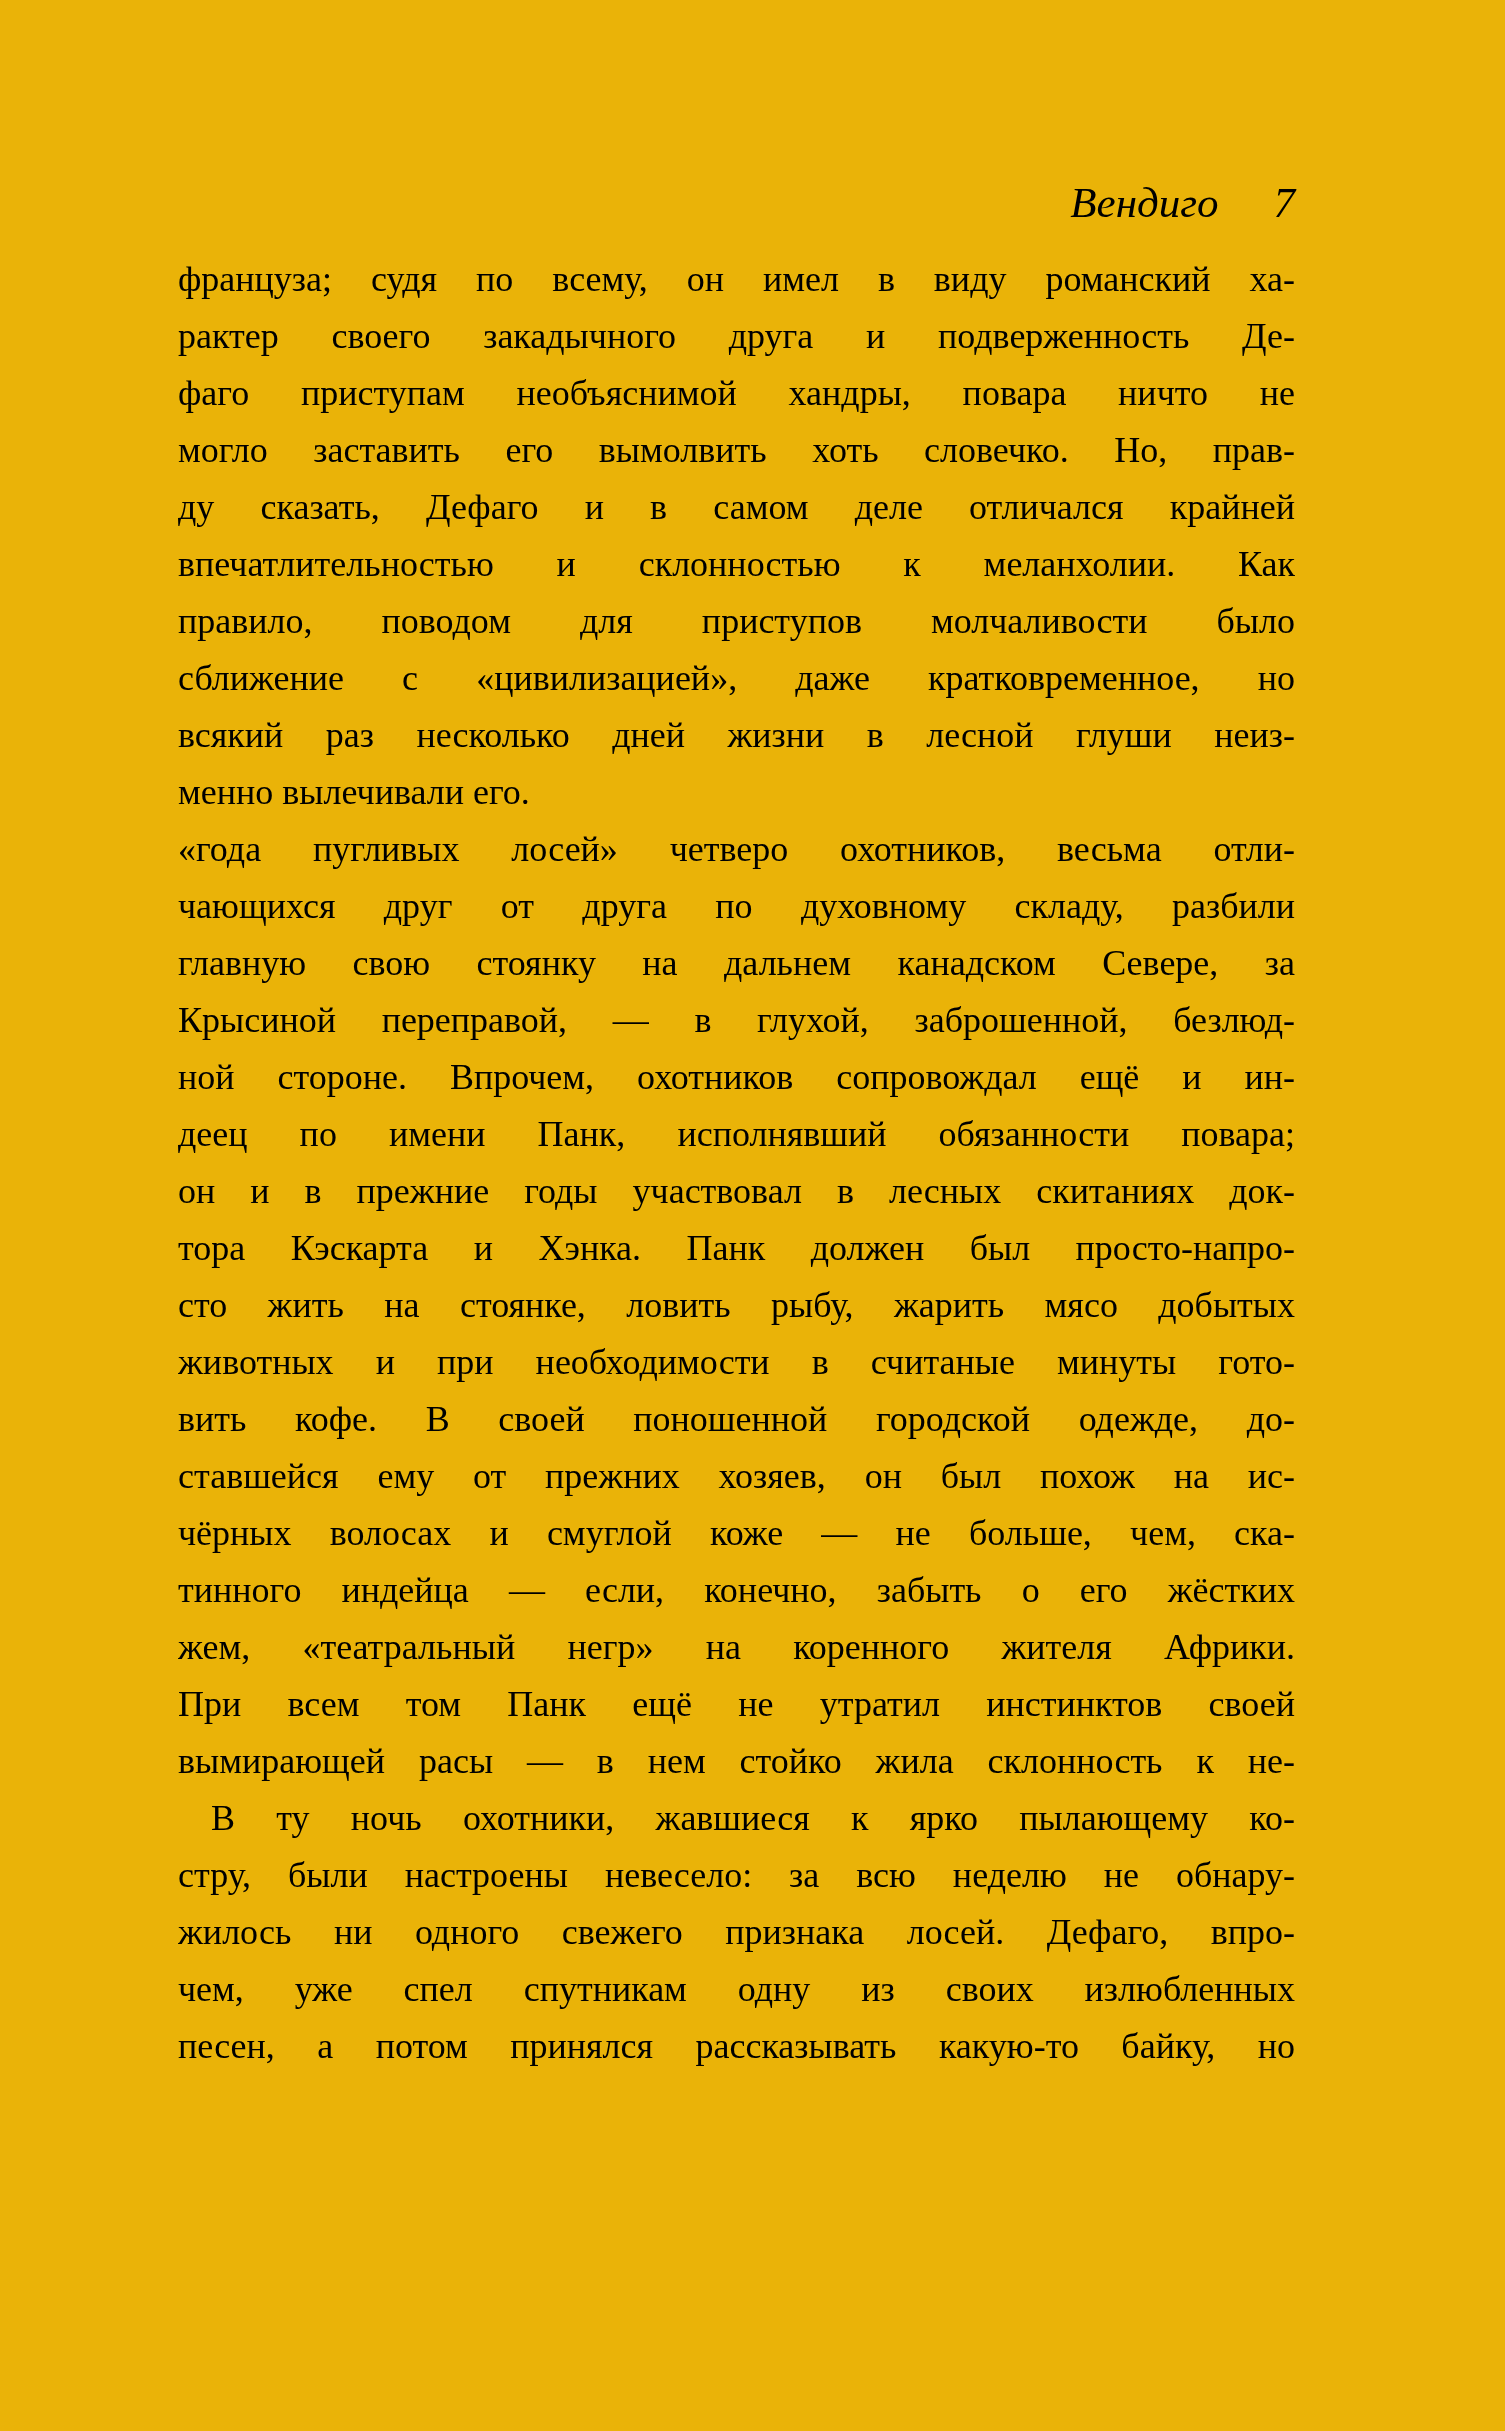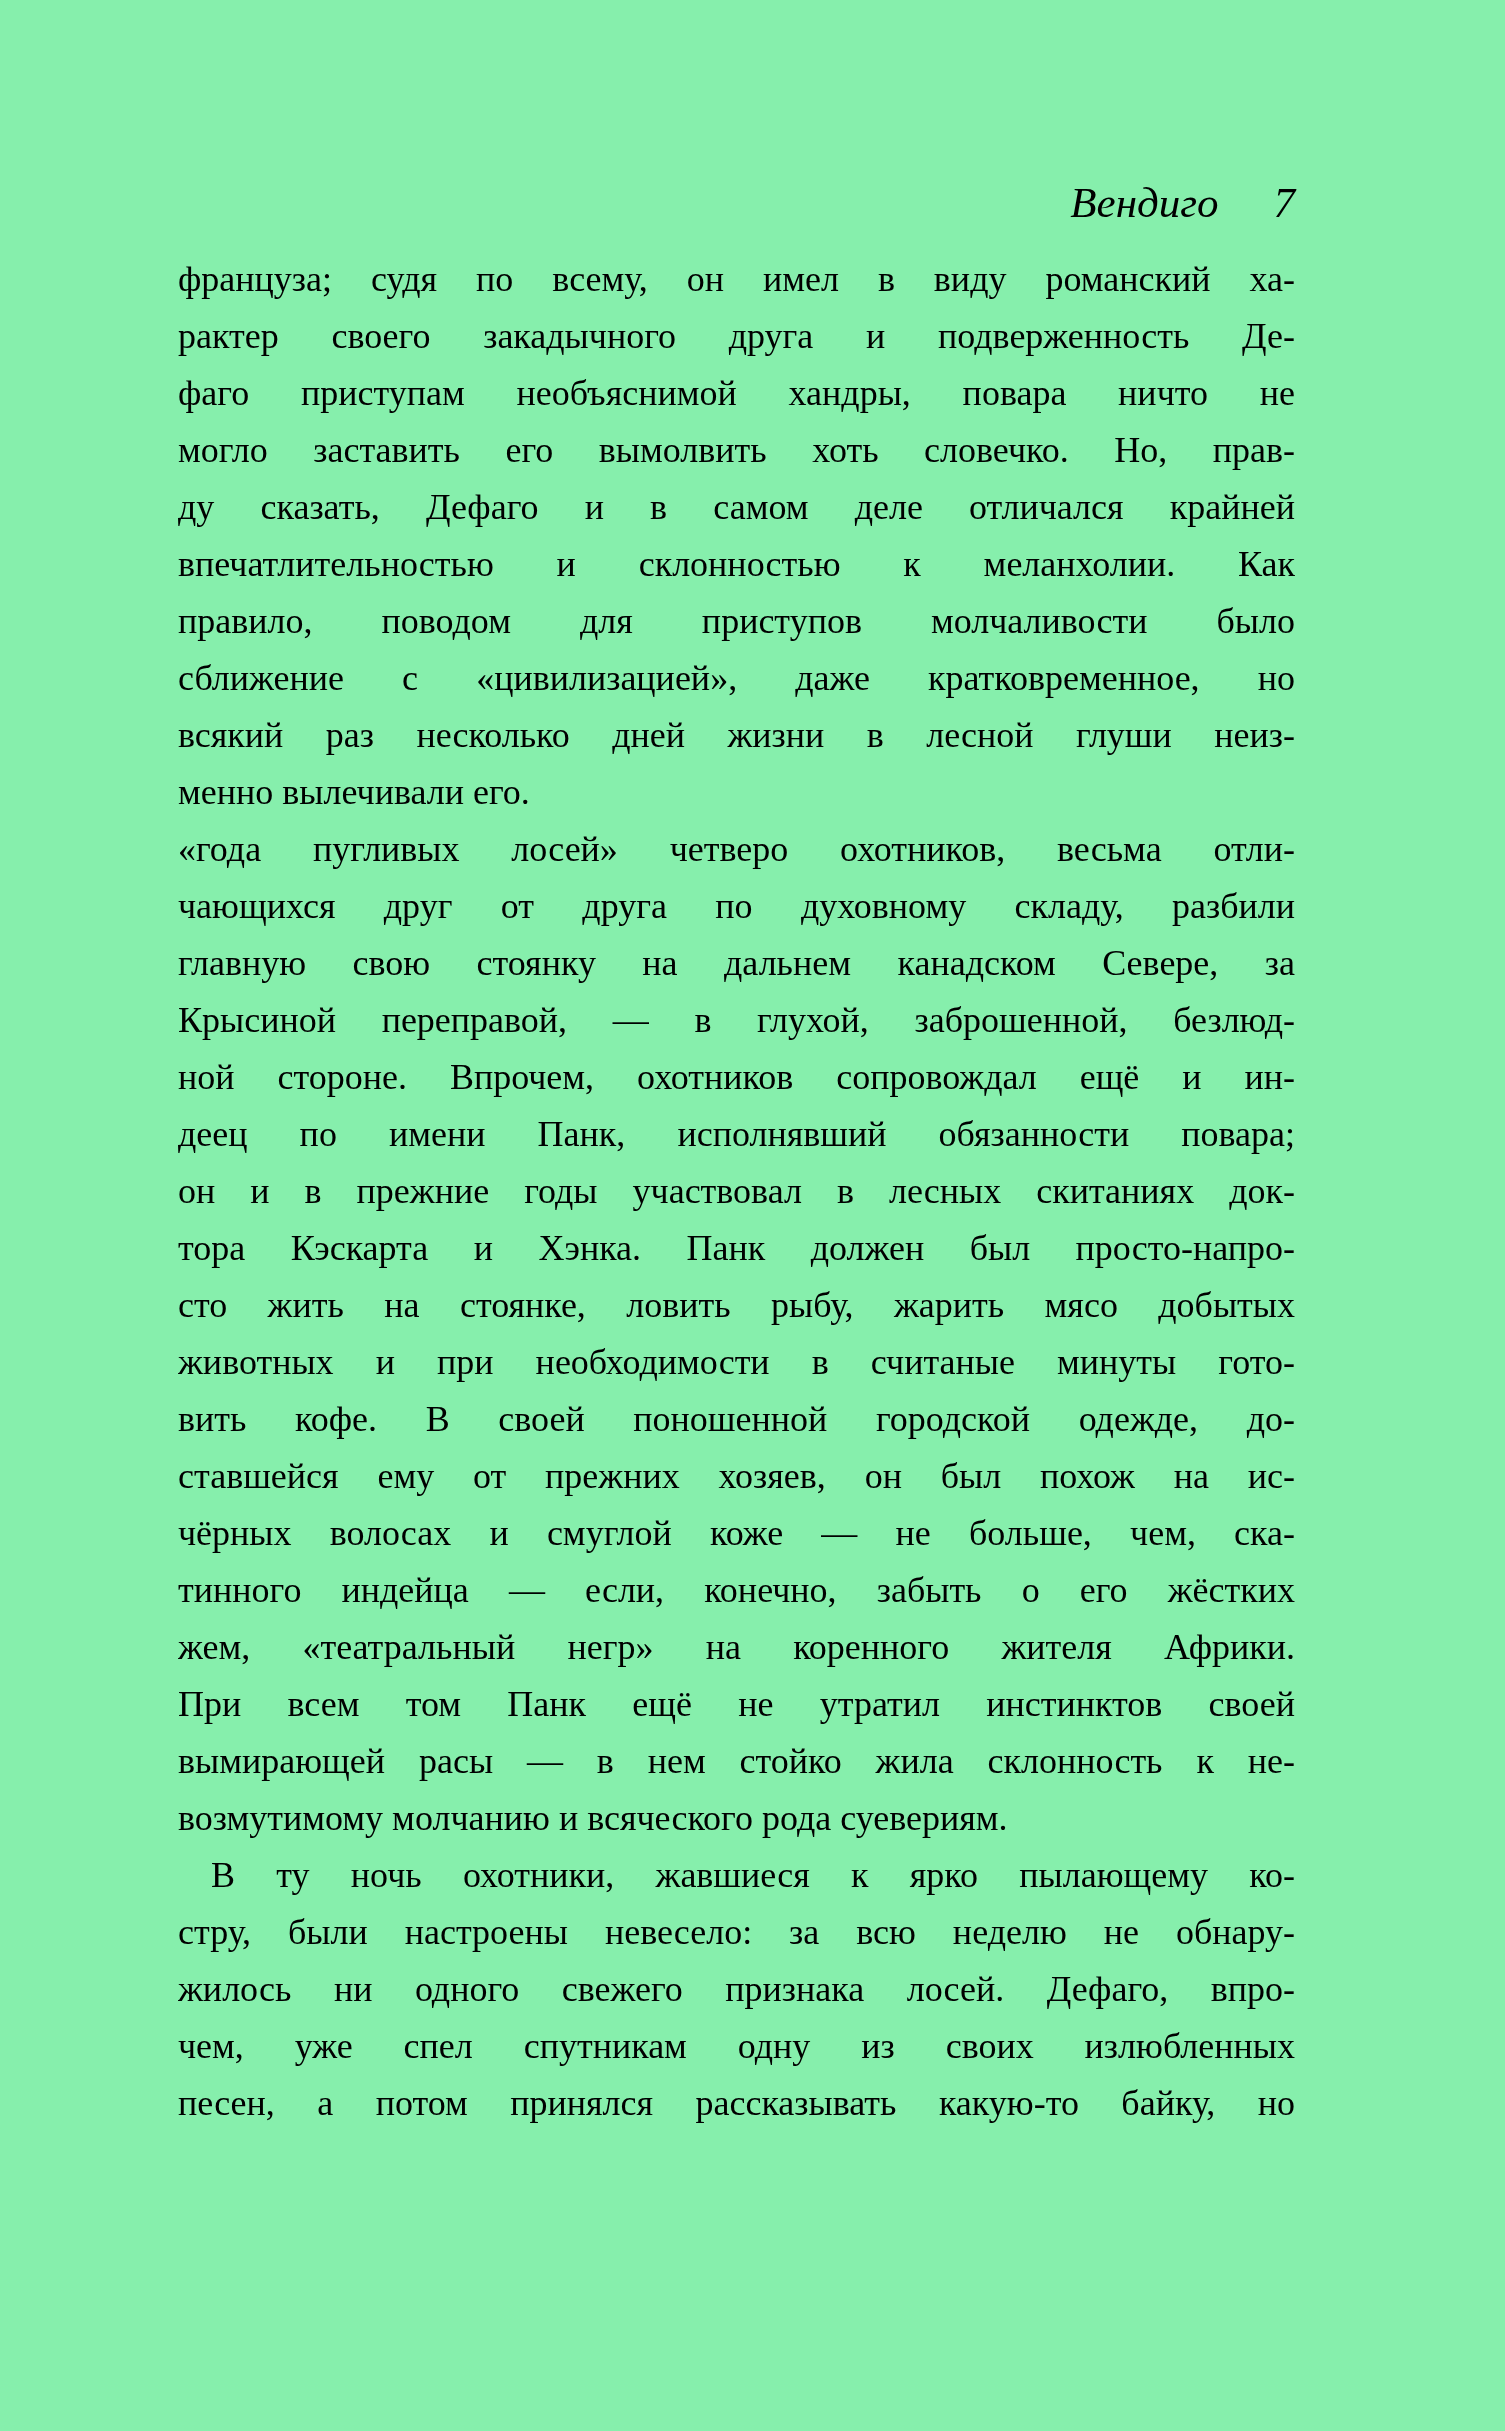--- a/index.html
+++ b/index.html
@@ -11,21 +11,21 @@
     width: 1506px;
     height: 2432px;
     overflow: hidden;
     font-family: "Liberation Serif", "DejaVu Serif", serif;
     color: #000000;
   }
   .page {
     position: relative;
     width: 1506px;
     height: 2432px;
-    background: #86efac;
+    background: #eab308;
   }
   .running-head {
     position: absolute;
     top: 178px;
     left: 178px;
     width: 1117px;
     display: flex;
     justify-content: flex-end;
     align-items: baseline;
     font-size: 43px;
@@ -99,21 +99,20 @@
       <div class="line">тора Кэскарта и Хэнка. Панк должен был просто-напро-</div>
       <div class="line">сто жить на стоянке, ловить рыбу, жарить мясо добытых</div>
       <div class="line">животных и при необходимости в считаные минуты гото-</div>
       <div class="line">вить кофе. В своей поношенной городской одежде, до-</div>
       <div class="line">ставшейся ему от прежних хозяев, он был похож на ис-</div>
       <div class="line">чёрных волосах и смуглой коже — не больше, чем, ска-</div>
       <div class="line">тинного индейца — если, конечно, забыть о его жёстких</div>
       <div class="line">жем, «театральный негр» на коренного жителя Африки.</div>
       <div class="line">При всем том Панк ещё не утратил инстинктов своей</div>
       <div class="line">вымирающей расы — в нем стойко жила склонность к не-</div>
-      <div class="line end">возмутимому молчанию и всяческого рода суевериям.</div>
       <div class="line indent">В ту ночь охотники, жавшиеся к ярко пылающему ко-</div>
       <div class="line">стру, были настроены невесело: за всю неделю не обнару-</div>
       <div class="line">жилось ни одного свежего признака лосей. Дефаго, впро-</div>
       <div class="line">чем, уже спел спутникам одну из своих излюбленных</div>
       <div class="line">песен, а потом принялся рассказывать какую-то байку, но</div>
     </div>
 
 </div>
 
 

